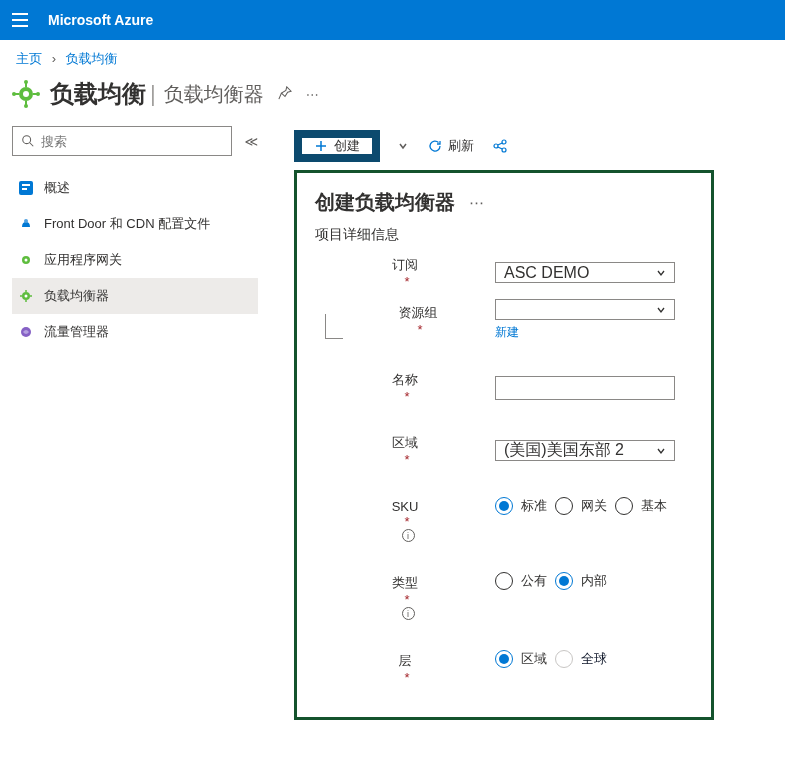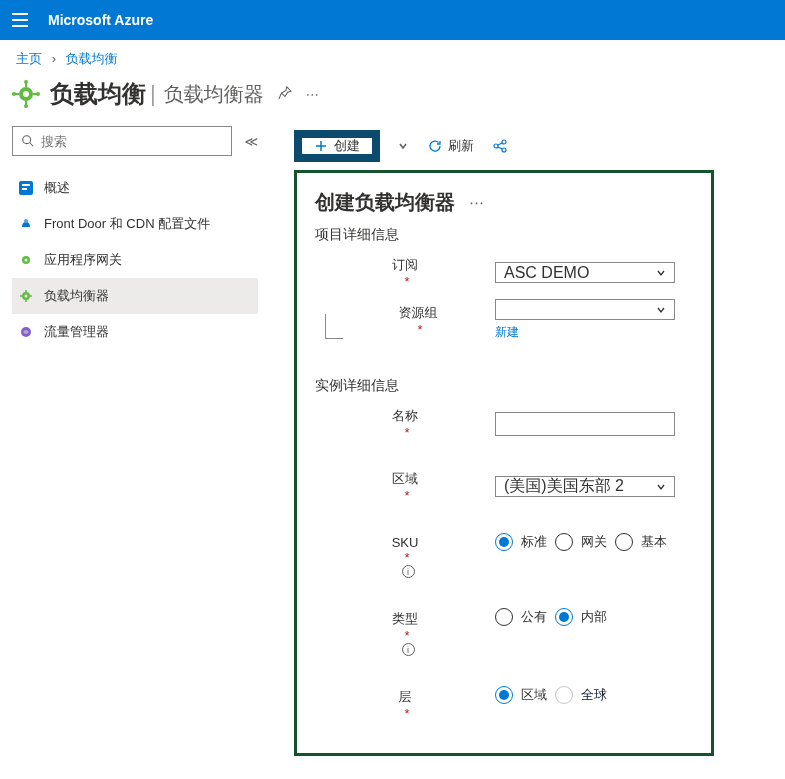--- a/index.html
+++ b/index.html
@@ -226,21 +226,20 @@
             <span></span>
             <svg width="10" height="10" viewBox="0 0 10 10">
                 <path d="M2 3 L5 7 L8 3" stroke="#323130" fill="none" stroke-width="1.3"></path>
               </svg>
           </div>
           <span class="link">新建</span>
         </div>
       </div>
 
       <div class="spacer-v"></div>
-      <div class="section-label">实例详细信息</div>
 
       <div class="field-row">
         <div class="field-label-col">
           <span>名称</span>
             <span class="req">*</span>
         </div>
         <div class="field-input-col">
           <input class="azure-input" type="text" value="" style="">
         </div>
       </div>

